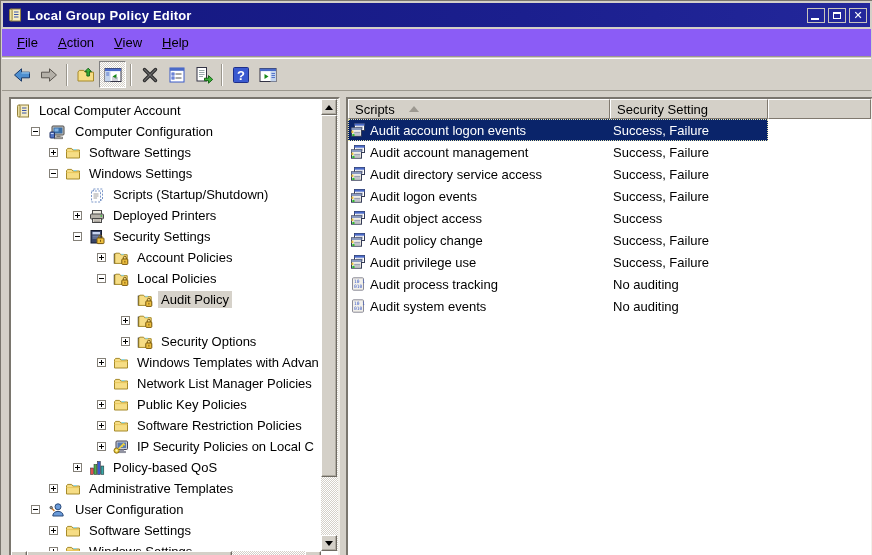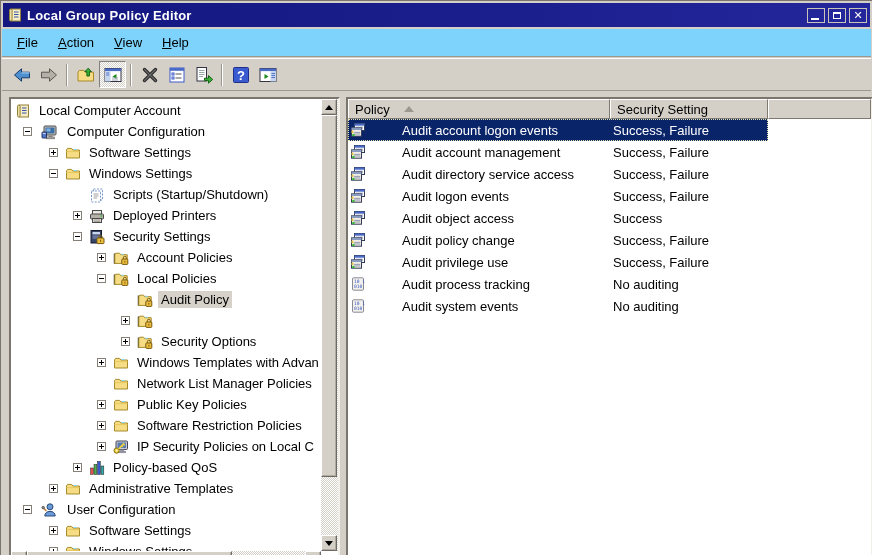--- a/index.html
+++ b/index.html
@@ -26,21 +26,21 @@
     display:flex; align-items:center; justify-content:center; background:transparent; position:relative; }
   .wbtn .min-glyph{ position:absolute; left:3px; bottom:2px; width:8px; height:2px; background:#fff; }
   .wbtn .max-glyph{ width:8px; height:7px; border:1px solid #fff; border-top-width:2px; }
   .wbtn .close-glyph{ color:#fff; font-family:"DejaVu Sans",sans-serif; font-size:11px; font-weight:bold; line-height:1; }
 
   
   .menubar{
     position:absolute; left:1px; top:28px; right:1px; height:28px;
     display:flex; align-items:center; padding-left:5px;
     border-bottom:1px solid #9C988E;
-    background:#7dd3fc;
+    background:#8b5cf6;
   }
   .menu-item{ padding:4px 10px 5px 10px; cursor:default; }
   .menu-item u{ text-decoration:underline; }
 
   
   .toolbar{
     position:absolute; left:1px; top:57px; right:1px; height:33px;
     display:flex; align-items:center; padding-left:6px;
     background:#D4D0C8; border-top:1px solid #FFFFFF; border-bottom:1px solid #9C988E;
   }
@@ -59,21 +59,21 @@
   .pane{
     position:absolute; background:#fff;
     border:2px solid; border-color:#7A766E #F2F0EA #F2F0EA #7A766E;
   }
   .left-pane{ left:8px; top:96px; width:331px; height:470px; overflow:hidden; }
   .right-pane{ left:345px; top:96px; width:527px; height:470px; overflow:hidden; }
 
   
   .tree{ position:absolute; left:0; top:0; right:18px; bottom:0; overflow:hidden; padding-top:1px; }
   .tree-row{ height:21px; display:flex; align-items:center; white-space:nowrap; }
-  .lvl0{ padding-left:4px; } .lvl1{ padding-left:12px; } .lvl2{ padding-left:38px; }
+  .lvl0{ padding-left:4px; } .lvl1{ padding-left:20px; } .lvl2{ padding-left:38px; }
   .lvl3{ padding-left:62px; } .lvl4{ padding-left:86px; } .lvl5{ padding-left:110px; }
   .exp{ position:relative; width:9px; height:9px; background:#fff; border:1px solid #848078;
     margin-right:7px; flex:0 0 auto; }
   .exp i{ position:absolute; background:#000; }
   .exp .h{ left:1px; top:3px; width:5px; height:1px; }
   .exp .v{ left:3px; top:1px; width:1px; height:5px; display:none; }
   .exp.plus .v{ display:block; }
   .exp.none{ visibility:hidden; }
   .ticon{ width:16px; height:16px; margin-right:5px; flex:0 0 auto; }
   .ticon.wide{ width:20px; }
@@ -84,21 +84,21 @@
   .list-header{ display:flex; height:20px; background:#D4D0C8; }
   .hcell{ display:flex; align-items:center; padding:0 6px; font-size:13px;
     border-top:1px solid #FFFFFF; border-left:1px solid #FFFFFF;
     border-right:1px solid #80796F; border-bottom:1px solid #80796F; }
   .hcell.policy{ width:262px; } .hcell.setting{ width:158px; } .hcell.filler{ flex:1; }
   .sort-arrow{ width:0; height:0; margin-left:14px;
     border-left:5px solid transparent; border-right:5px solid transparent;
     border-bottom:6px solid #9C9890; }
   .list-row{ width:420px; height:22px; display:flex; align-items:center; }
   .cell{ display:flex; align-items:center; height:100%; }
-  .cell.policy{ width:262px; padding-left:2px;gap:32px; }
+  .cell.policy{ width:262px; padding-left:2px; }
   .cell.setting{ width:158px; padding-left:3px; }
   .licon{ width:16px; height:16px; margin-right:4px; flex:0 0 auto; }
   .list-row.selected{ background:#0A246A; color:#fff; outline:1px dotted #E6E6AE; outline-offset:-1px; }
 
   
   .dither{
     background-color:#fff;
     background-image:linear-gradient(45deg,#D4D0C8 25%,transparent 25%,transparent 75%,#D4D0C8 75%),
                      linear-gradient(45deg,#D4D0C8 25%,transparent 25%,transparent 75%,#D4D0C8 75%);
     background-size:2px 2px; background-position:0 0,1px 1px;
@@ -559,21 +559,21 @@
     <div class="hscroll dither">
       <span class="sb-btn left"></span>
       <span class="sb-thumb"></span>
       <span class="sb-btn right"></span>
     </div>
   </div>
 
   <div class="pane right-pane">
     <div class="list-header">
       <span class="hcell policy">
-        <span>Policy</span>
+        <span>Scripts</span>
         <span class="sort-arrow"></span>
       </span>
       <span class="hcell setting">
         <span>Security Setting</span>
       </span>
       <span class="hcell filler"></span>
     </div>
 
     <div class="list-row selected">
       <span class="cell policy">

